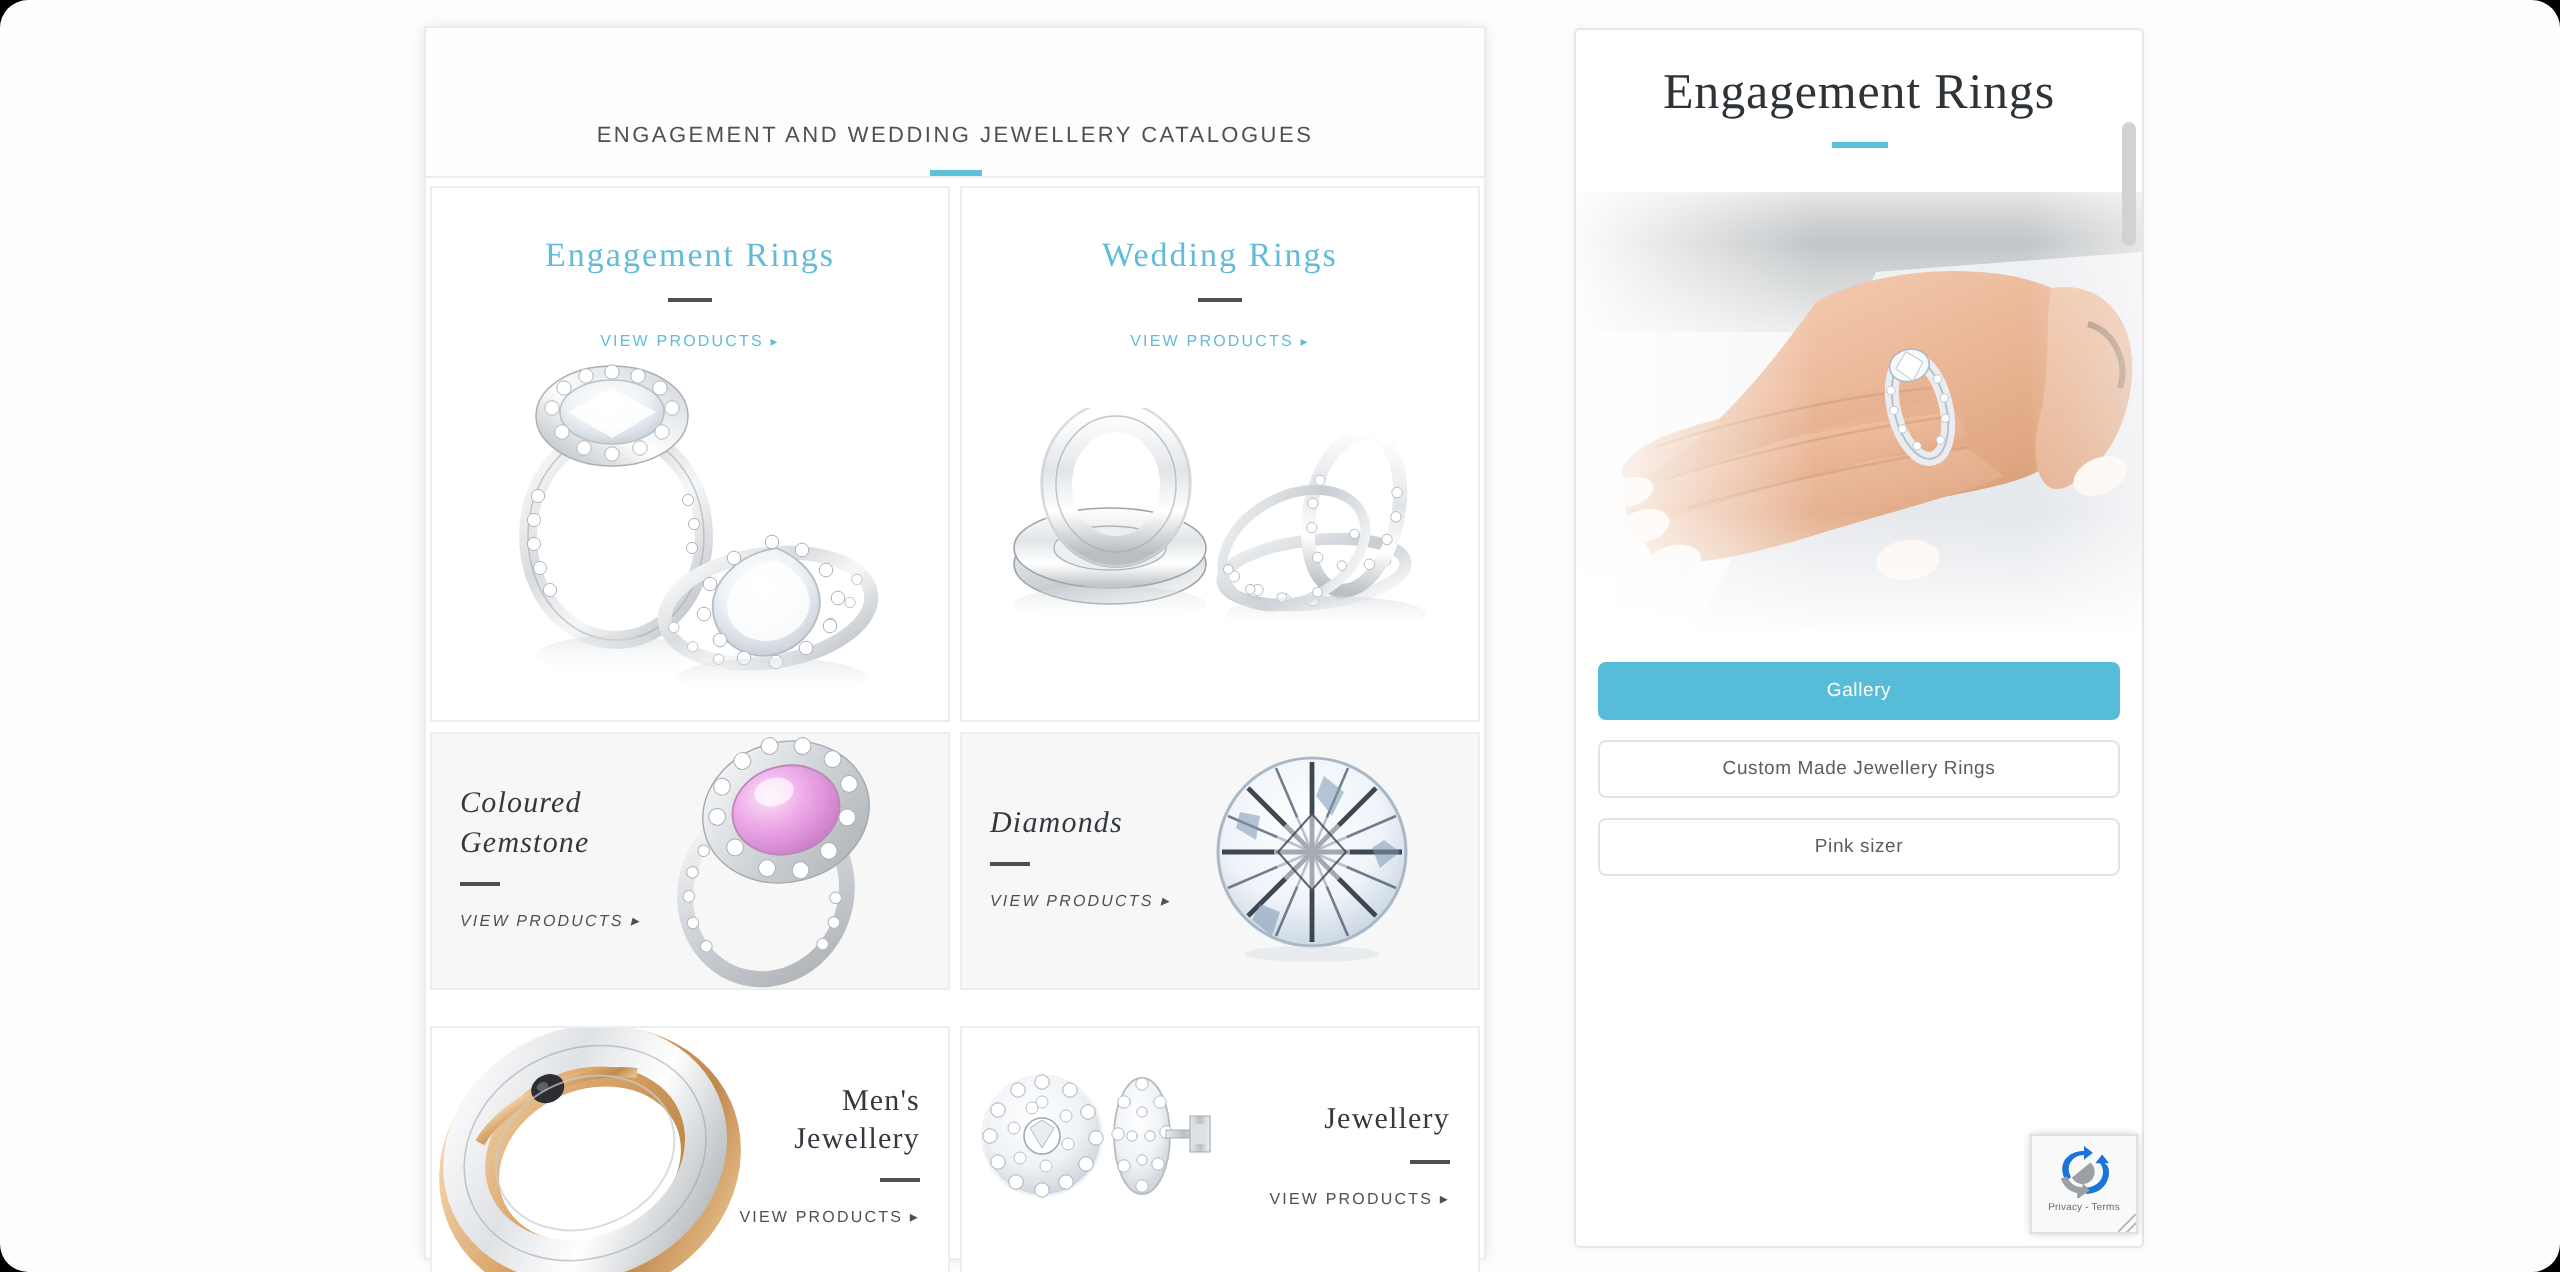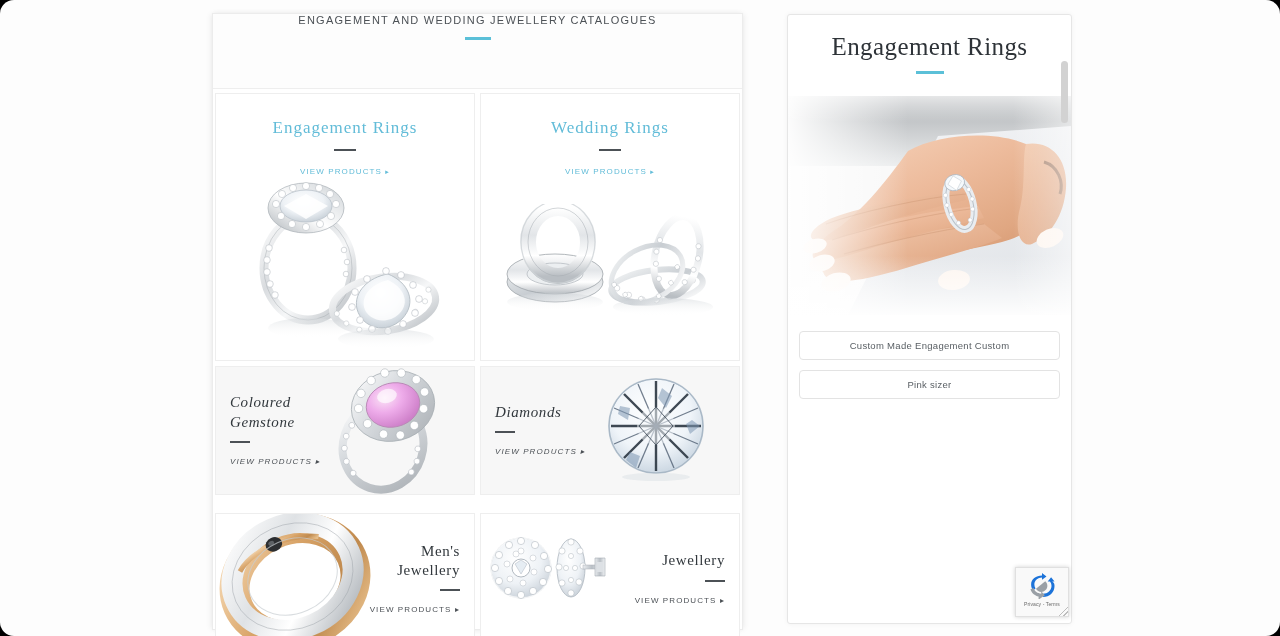--- a/index.html
+++ b/index.html
@@ -31,21 +31,21 @@
     width: 529px;
     height: 615px;
     background: #ffffff;
     box-shadow: 0 0 0 1px #ececec, -2px 0 6px rgba(0,0,0,0.07), 2px 0 6px rgba(0,0,0,0.07);
   }
   .cat-header {
     height: 74px;
     display: flex;
     flex-direction: column;
     align-items: center;
-    justify-content: flex-start;
+    justify-content: flex-end;
     border-bottom: 1px solid #eeeeee;
     background: #fdfdfd;
   }
   .cat-header-title {
     font-size: 11px;
     letter-spacing: 1.25px;
     color: #4c5156;
     font-weight: 400;
     text-align: center;
   }
@@ -762,21 +762,22 @@
         </g>
 
         <rect x="0" y="0" width="120" height="219" fill="url(#fadeL)" opacity=".95"></rect>
         <rect x="0" y="160" width="283" height="59" fill="url(#fadeB)" opacity=".95"></rect>
         <rect x="225" y="0" width="58" height="219" fill="url(#fadeR)" opacity=".55"></rect>
         <rect x="0" y="0" width="283" height="26" fill="url(#fadeT)" opacity=".7"></rect>
       </svg>
     </div>
 
     <div class="btn-list">
-      <div class="list-btn">Custom Made Engagement Custom</div>
+      <div class="list-btn active">Gallery</div>
+      <div class="list-btn">Custom Made Jewellery Rings</div>
       <div class="list-btn">Pink sizer</div>
     </div>
 
     <div class="scroll-track">
       <div class="scroll-thumb"></div>
     </div>
   </div>
 
   <div class="recaptcha">
     <svg width="26" height="26" viewBox="0 0 32 32">

